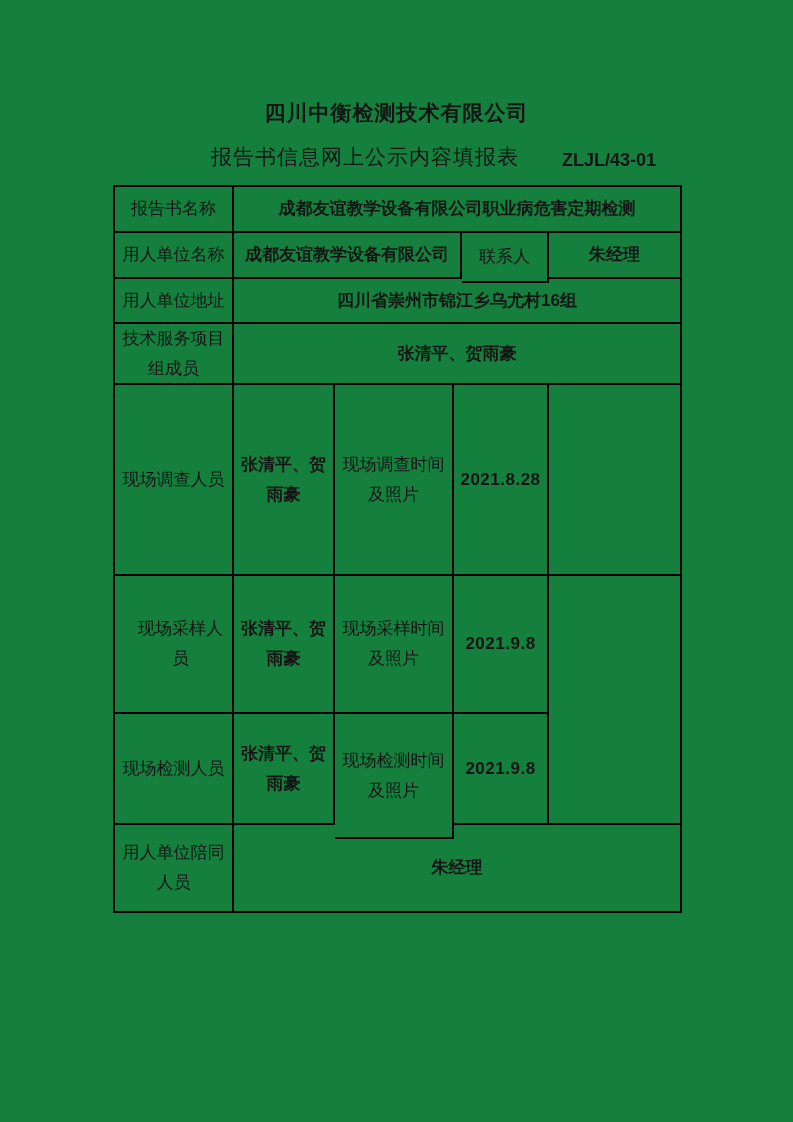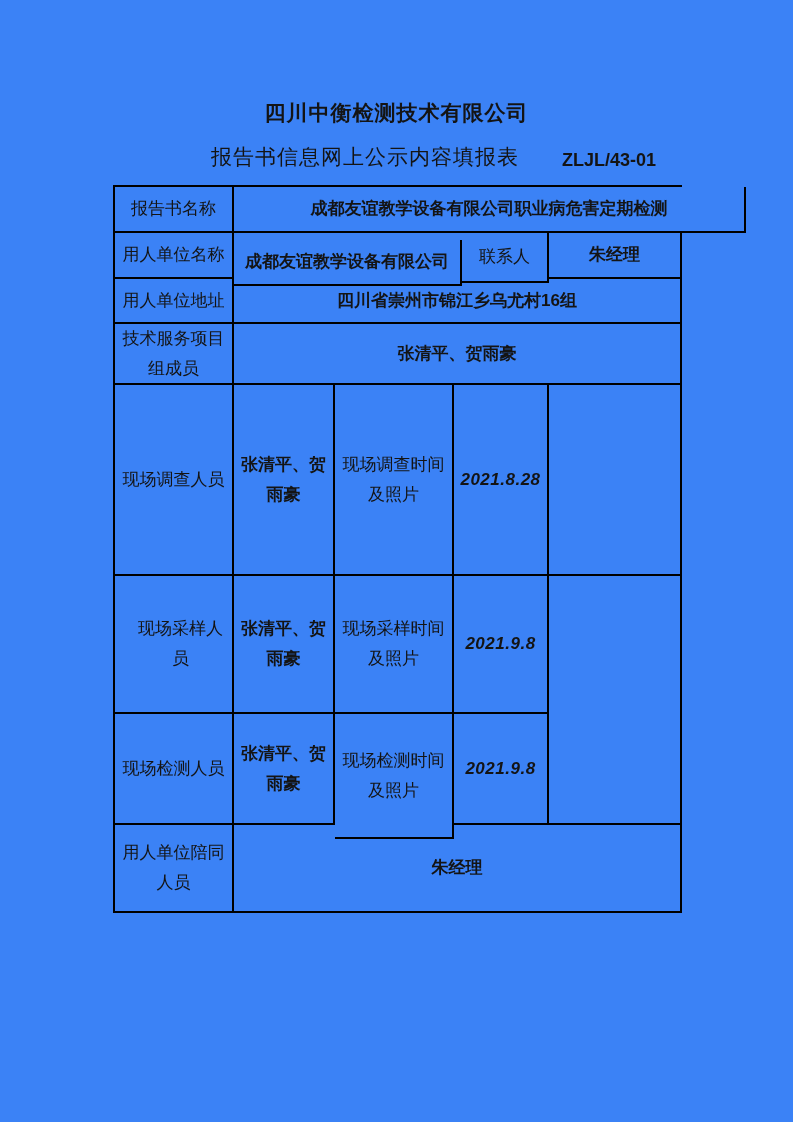--- a/index.html
+++ b/index.html
@@ -1,19 +1,19 @@
 <!DOCTYPE html>
 <html><head>
 <meta charset="utf-8">
 <style>
   html,body{margin:0;padding:0;background:#fff;}
   #page{
     position:relative;
     width:793px;height:1122px;
-    background:#3b82f6;
+    background:#15803d;
     font-family:"Liberation Sans", sans-serif;
     color:#141414;
     overflow:hidden;
   }
   .doc-title{
     position:absolute;left:0;top:99px;width:793px;
     text-align:center;
     font-size:21px;font-weight:bold;
     letter-spacing:1px;
     white-space:nowrap;
@@ -41,38 +41,38 @@
     box-sizing:border-box;
     border-right:2px solid #000;
     border-bottom:2px solid #000;
     display:flex;align-items:center;justify-content:center;
     text-align:center;
     font-size:17px;line-height:1.75;
     padding:0 6px;
     overflow:hidden;
   }
   .bold{font-weight:bold;}
-  .date{font-weight:bold;letter-spacing:0.5px;font-style:italic;}
+  .date{font-weight:bold;letter-spacing:0.5px;}
 </style>
 </head>
 <body>
 
 <div id="page">
 
   <div class="doc-title">四川中衡检测技术有限公司</div>
   <div class="doc-subtitle">报告书信息网上公示内容填报表</div>
   <div class="doc-code">ZLJL/43-01</div>
 
   <div id="form-table">
 
     <div class="cell" style="left:0;top:0;width:119px;height:46px;">报告书名称</div>
-    <div class="cell bold" style="left:119px;top:0;width:512px;height:46px;">成都友谊教学设备有限公司职业病危害定期检测</div>
+    <div class="cell bold" style="left:119px;top:0;width:448px;height:46px;">成都友谊教学设备有限公司职业病危害定期检测</div>
 
     <div class="cell" style="left:0;top:46px;width:119px;height:46px;">用人单位名称</div>
-    <div class="cell bold" style="left:119px;top:53px;width:228px;height:46px;">成都友谊教学设备有限公司</div>
+    <div class="cell bold" style="left:119px;top:46px;width:228px;height:46px;">成都友谊教学设备有限公司</div>
     <div class="cell" style="left:347px;top:46px;width:87px;height:50px;">联系人</div>
     <div class="cell bold" style="left:434px;top:46px;width:133px;height:46px;">朱经理</div>
 
     <div class="cell" style="left:0;top:92px;width:119px;height:45px;">用人单位地址</div>
     <div class="cell bold" style="left:119px;top:92px;width:448px;height:45px;">四川省崇州市锦江乡乌尤村16组</div>
 
     <div class="cell" style="left:0;top:137px;width:119px;height:61px;">技术服务项目组成员</div>
     <div class="cell bold" style="left:119px;top:137px;width:448px;height:61px;">张清平、贺雨豪</div>
 
     <div class="cell" style="left:0;top:198px;width:119px;height:191px;">现场调查人员</div>

